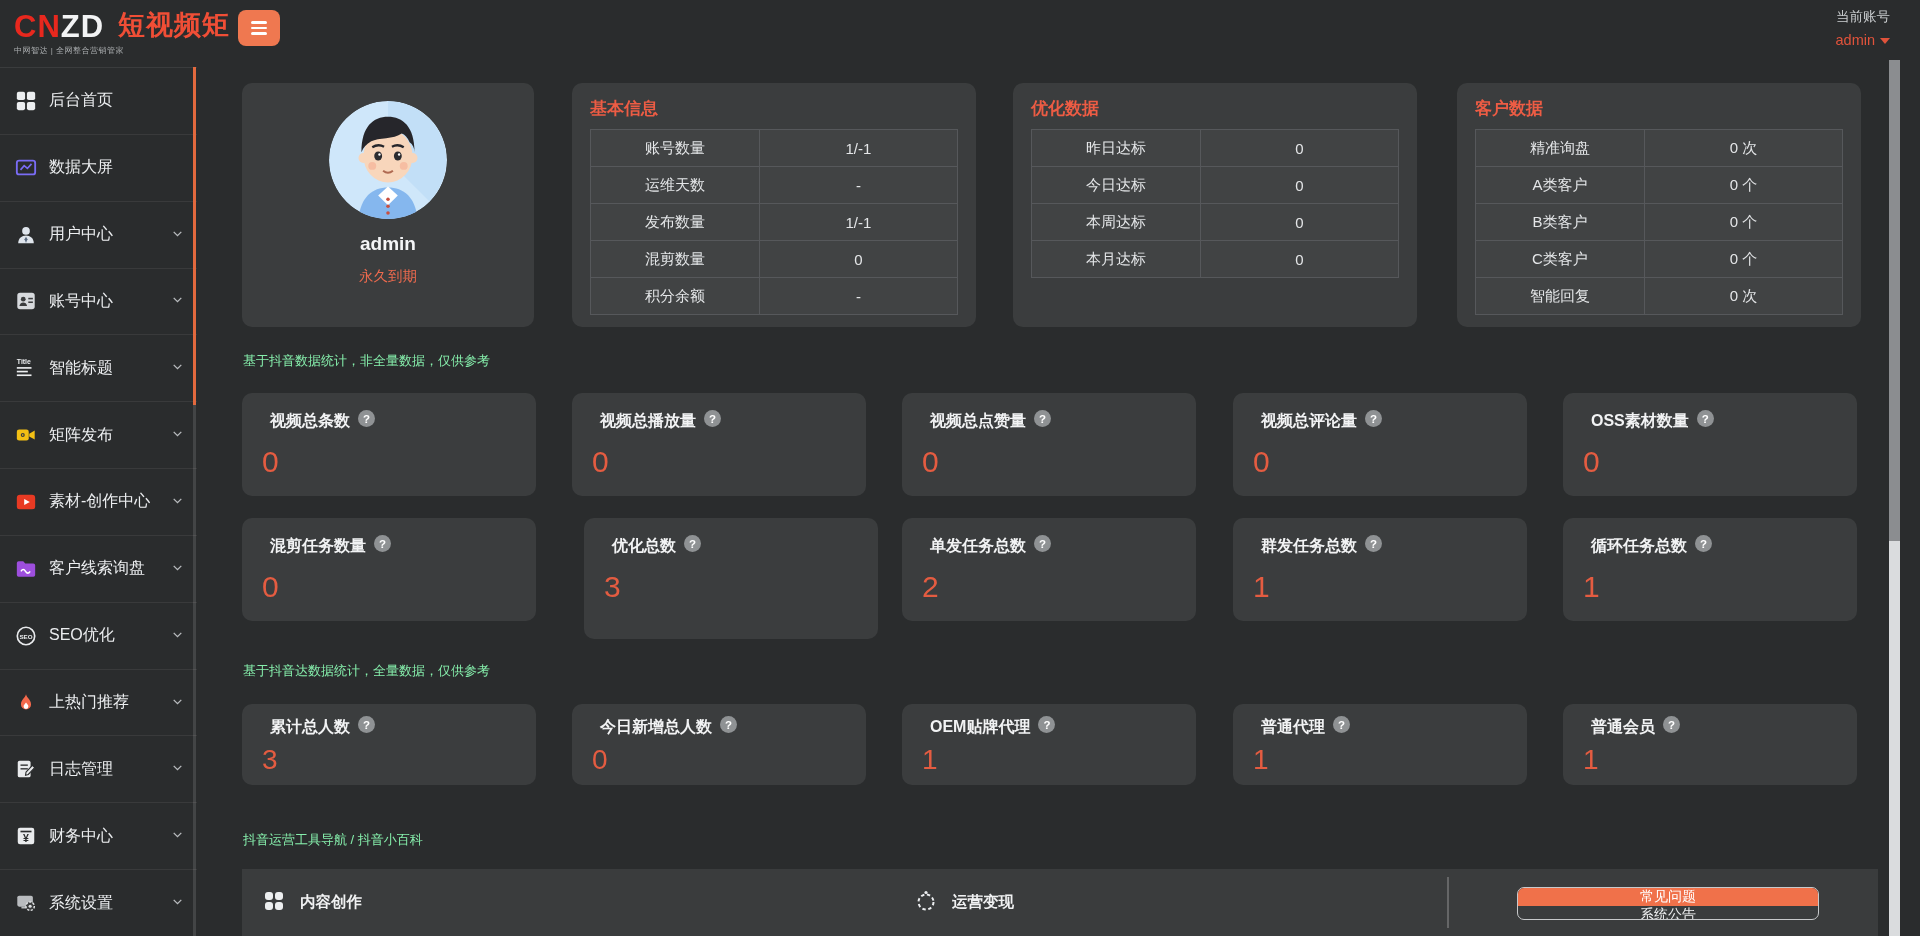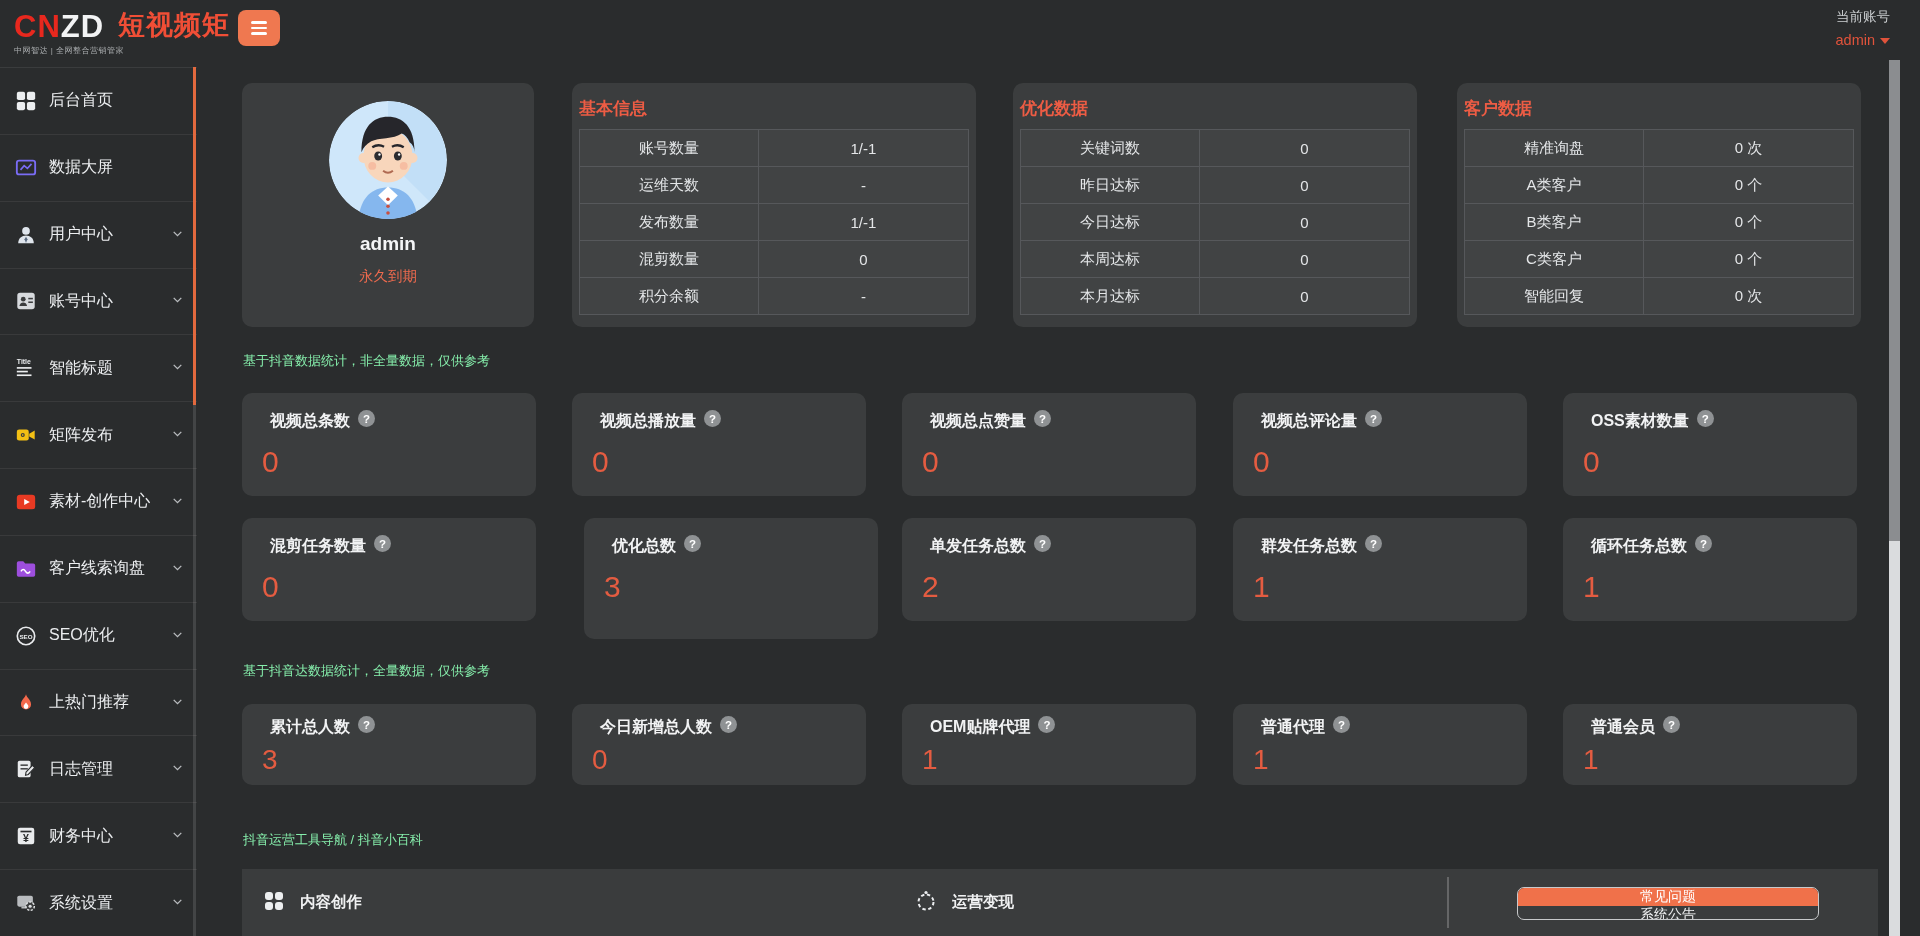--- a/index.html
+++ b/index.html
@@ -37,21 +37,21 @@
   .chev { position:absolute; right:13px; top:50%; transform:translateY(-50%); }
   .side-scroll-track { position:absolute; left:193px; top:67px; width:3px; height:869px;
     background:rgba(255,255,255,0.12); cursor:pointer; }
   .side-scroll-thumb { position:absolute; left:0; top:0; width:3px; height:338px; background:#e2693e; }
   
   .card { position:absolute; background:#3b3d3e; border-radius:10px; }
   .avatar-card { left:242px; top:83px; width:292px; height:244px; text-align:center; }
   .avatar-circle { width:118px; height:118px; margin:18px auto 0; border-radius:50%; overflow:hidden; }
   .profile-name { margin-top:14px; font-size:19px; font-weight:bold; color:#f4f5f6; }
   .profile-expiry { margin-top:12px; font-size:14.5px; color:#ed6a4e; }
-  .info-card { width:404px; height:244px; top:83px; padding:14px 7px 0; }
+  .info-card { width:404px; height:244px; top:83px; padding:14px 18px 0; }
   .info-title { color:#ed5c44; font-size:17px; font-weight:bold; }
   table.info { width:100%; border-collapse:collapse; margin-top:9px; }
   table.info td { border:1px solid #56585b; height:37px; text-align:center;
     font-size:15px; color:#e4e6e8; background:rgba(255,255,255,0.03); }
   table.info td.k { width:46%; }
   
   .note { position:absolute; left:243px; font-size:13px; color:#86efac; }
   
   .stat-card { position:absolute; width:294px; background:#3b3d3e; border-radius:10px; padding:0 20px; }
   .stat-head { display:flex; align-items:center;margin-left:8px; }
@@ -340,24 +340,20 @@
           <td>-</td>
         </tr>
   </tbody>
     </table>
 </div>
 
 <div class="card info-card" style="left:1013px;">
   <div class="info-title">优化数据</div>
   <table class="info">
     <tbody>
-        <tr>
-          <td class="k">关键词数</td>
-          <td>0</td>
-        </tr>
     <tr>
           <td class="k">昨日达标</td>
           <td>0</td>
         </tr>
     <tr>
           <td class="k">今日达标</td>
           <td>0</td>
         </tr>
     <tr>
           <td class="k">本周达标</td>

